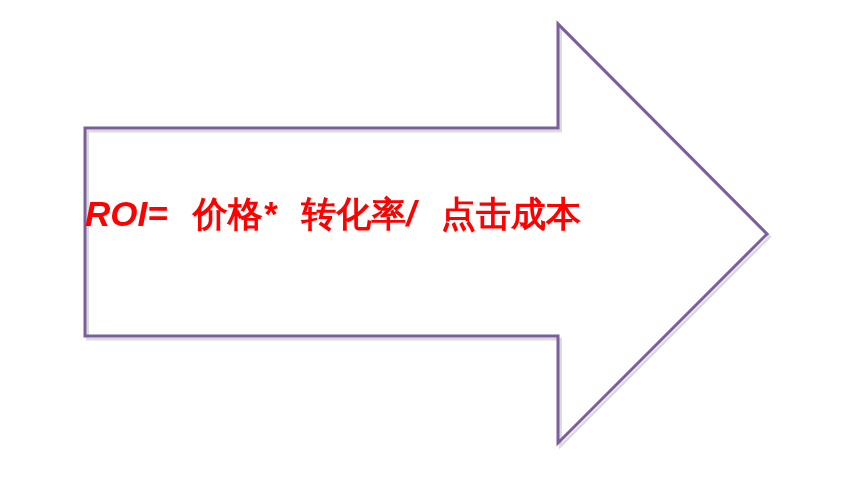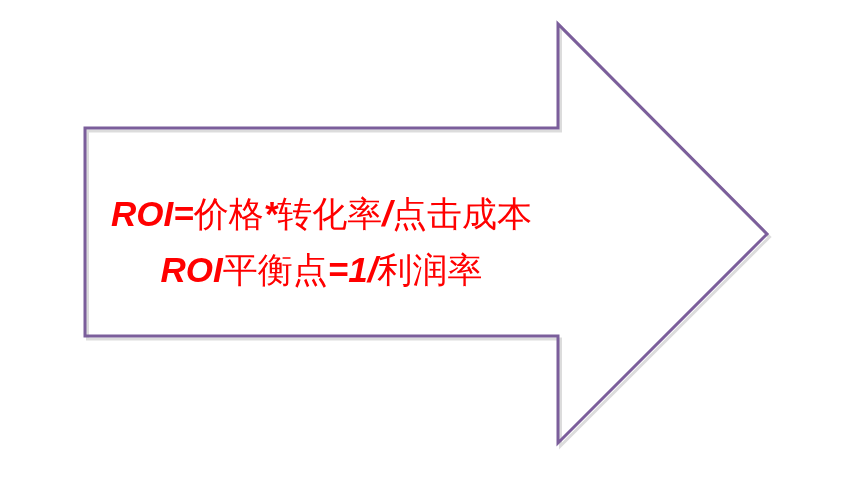--- a/index.html
+++ b/index.html
@@ -64,35 +64,33 @@
   }
 
   .lat {
     font-family: "Liberation Sans", "DejaVu Sans", sans-serif;
     font-weight: bold;
     font-style: italic;
   }
 
   .han {
     font-family: "DejaVu Sans", "Liberation Sans", sans-serif;
-    font-weight: normal;
+    font-weight: bold;
+    margin-left: 25px;
   }
 </style>
 </head>
 <body>
 
 <div id="canvas">
 
   <svg id="arrow-svg" viewBox="0 0 843 491" xmlns="http://www.w3.org/2000/svg">
     <polygon class="arrow-shadow" transform="translate(2.5,3)" points="85,128 558,128 558,24 767,234 558,443 558,336 85,336"></polygon>
     <polygon class="arrow-outline" stroke="#7b5e9b" points="85,128 558,128 558,24 767,234 558,443 558,336 85,336"></polygon>
   </svg>
 
   <div id="formula-block">
     <span class="formula-line">
       <span class="lat">ROI=</span><span class="han">价格</span><span class="lat">*</span><span class="han">转化率</span><span class="lat">/</span><span class="han">点击成本</span>
     </span>
-    <span class="formula-line">
-      <span class="lat">ROI</span><span class="han">平衡点</span><span class="lat">=1/</span><span class="han">利润率</span>
-    </span>
   </div>
 
 </div>
 
 </body></html>

